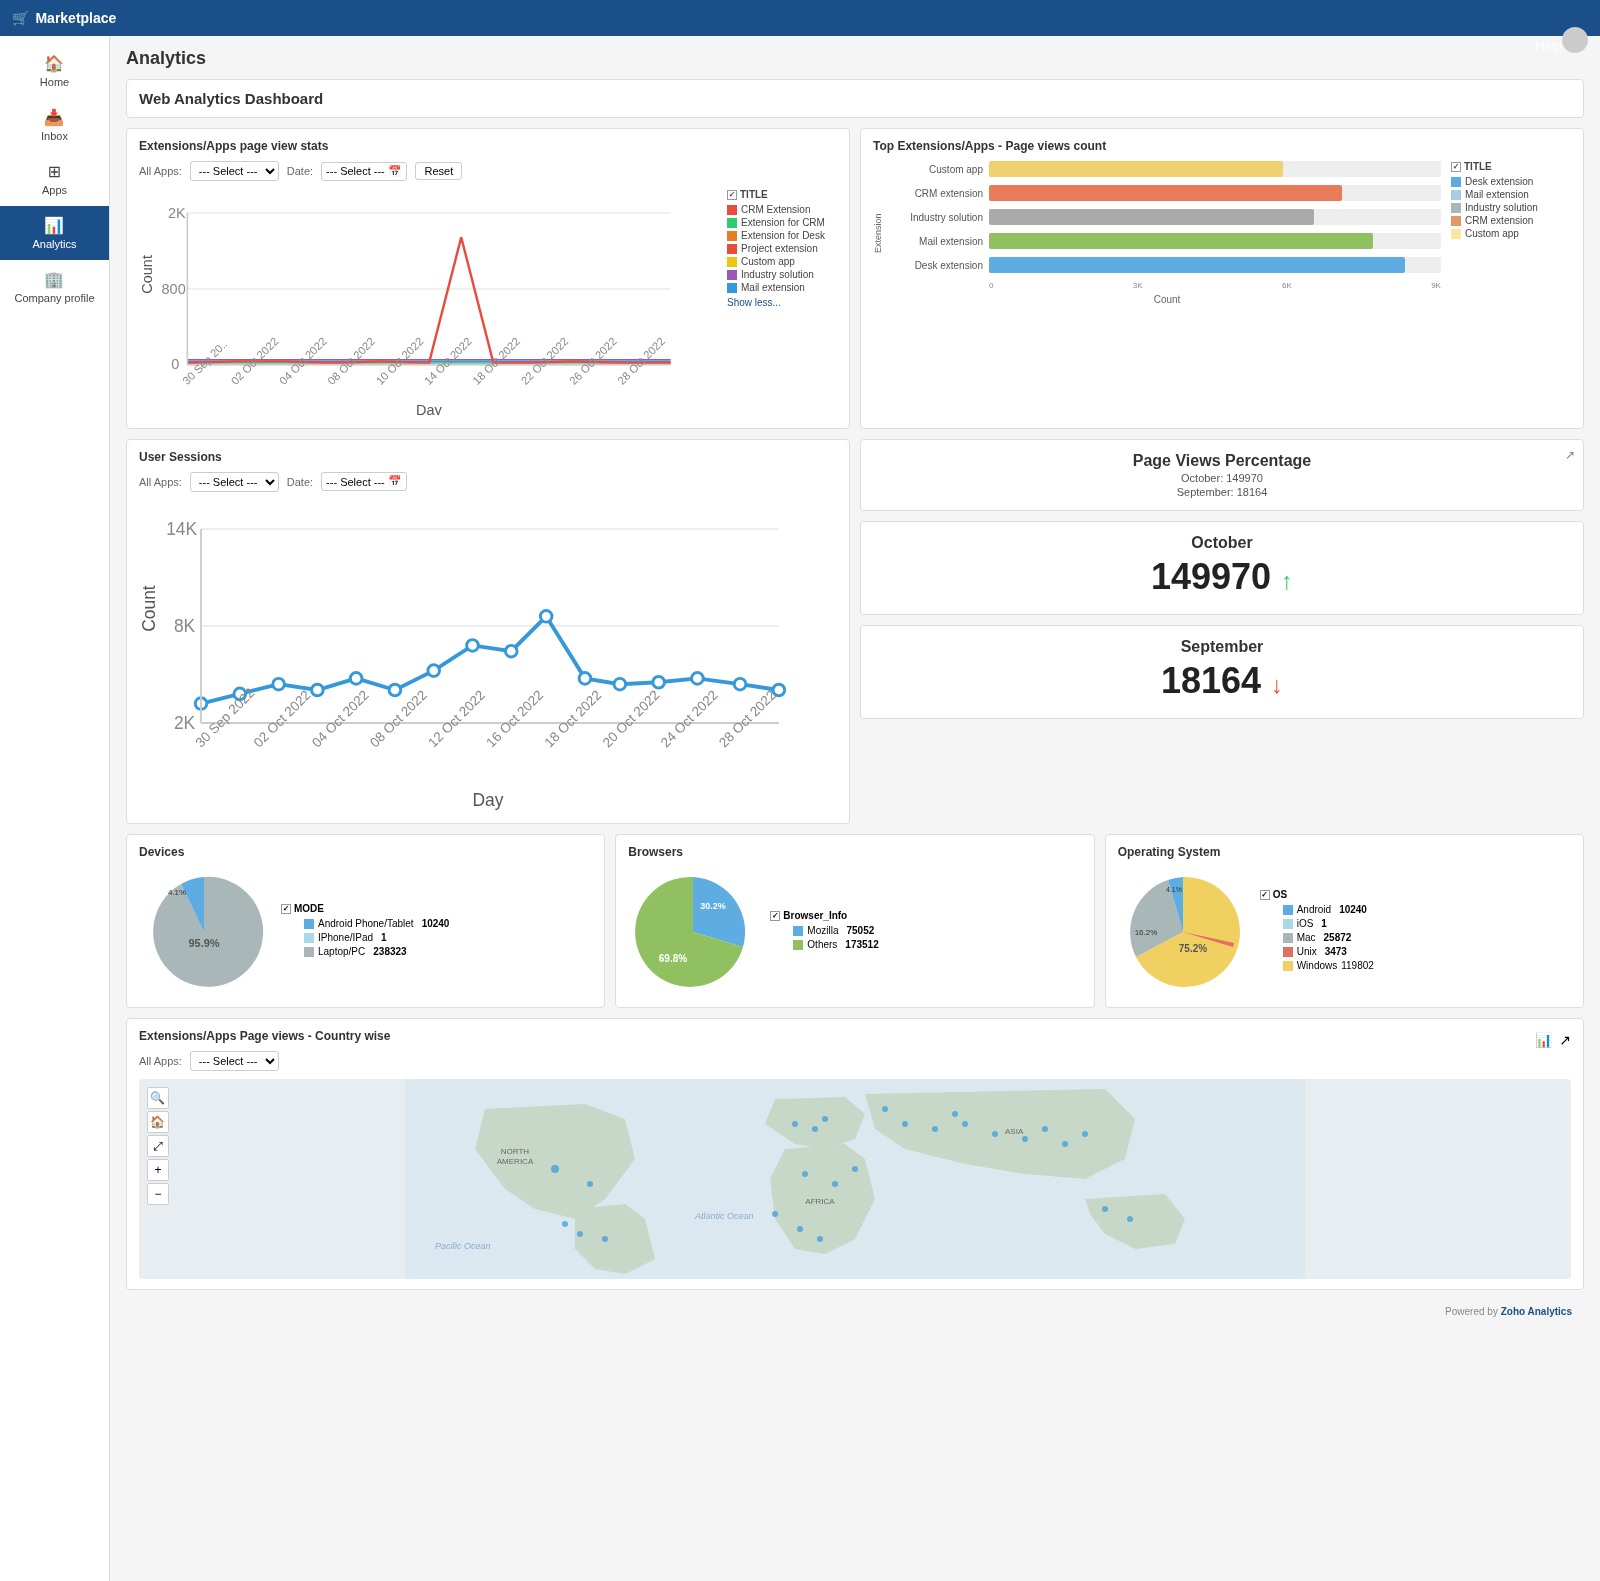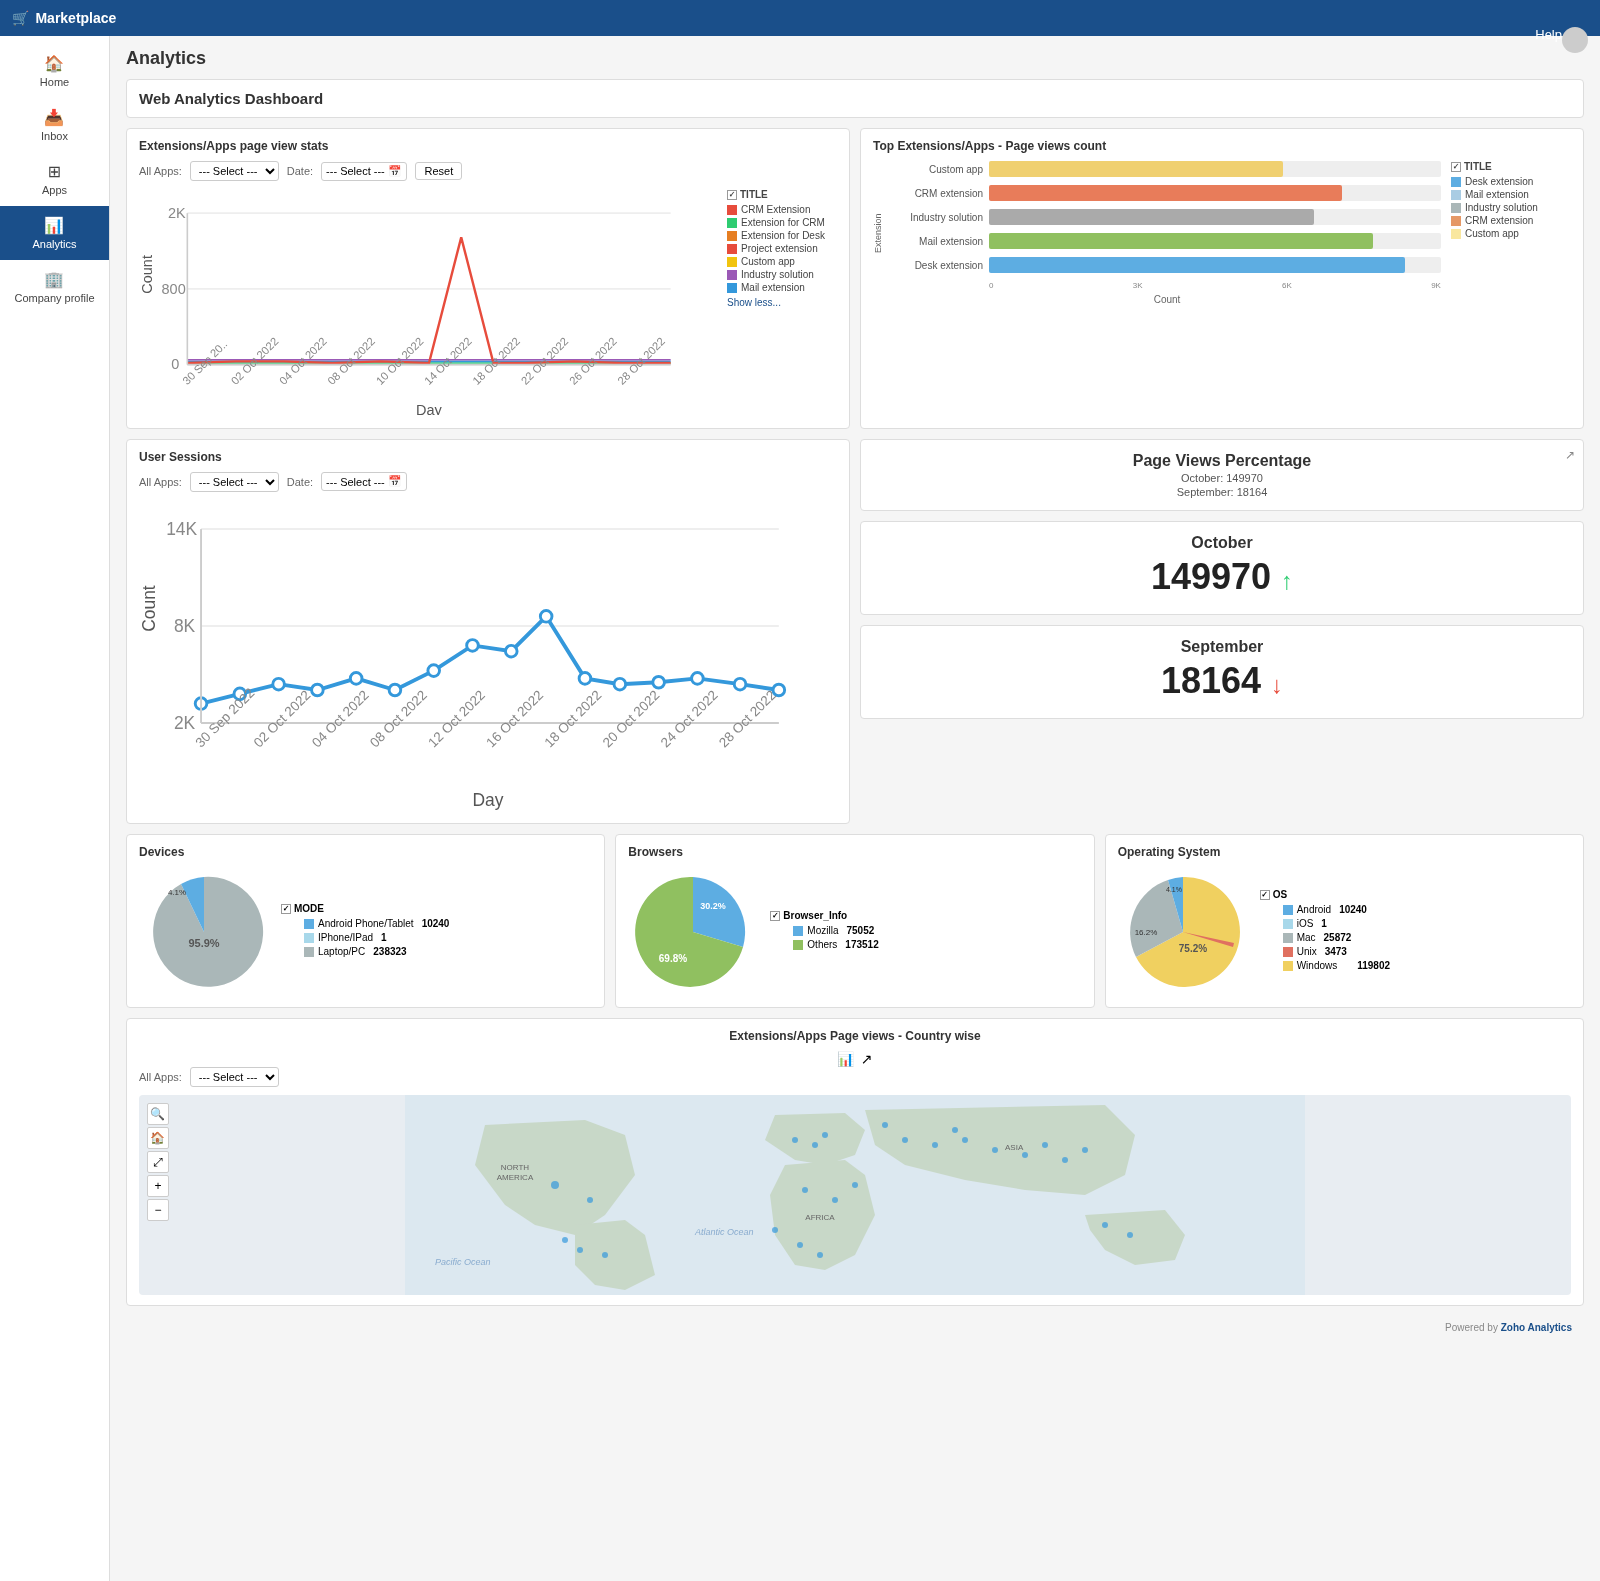--- a/index.html
+++ b/index.html
@@ -9,21 +9,21 @@
     .top-nav {
       background: #1a4f8a;
       color: white;
       height: 36px;
       display: flex;
       align-items: center;
       padding: 0 12px;
       justify-content: space-between;
     }
     .top-nav-brand { display: flex; align-items: center; gap: 6px; font-size: 14px; font-weight: bold; }
-    .top-nav-right { display: flex; align-items: flex-start; font-size: 13px; margin-top: 44px; }
+    .top-nav-right { display: flex; align-items: flex-end; font-size: 13px; margin-top: 44px; }
     .avatar { width: 26px; height: 26px; border-radius: 50%; background: #ccc; }
 
     
     .layout { display: flex; height: calc(100vh - 36px); min-height: 1000px; }
     .sidebar { width: 110px; background: white; border-right: 1px solid #ddd; padding-top: 8px; flex-shrink: 0; }
     .sidebar-item {
       display: flex; flex-direction: column; align-items: center; padding: 10px 4px;
       font-size: 11px; color: #444; cursor: pointer; gap: 3px;
     }
     .sidebar-item.active { background: #1a4f8a; color: white; }
@@ -528,29 +528,29 @@
               <span style="margin-left:4px;font-weight:bold;">25872</span>
             </div>
             <div class="pie-legend-item">
               <div class="pie-legend-color" style="background:#e07060;"></div>
               <span>Unix</span>
               <span style="margin-left:4px;font-weight:bold;">3473</span>
             </div>
             <div class="pie-legend-item">
               <div class="pie-legend-color" style="background:#f0d060;"></div>
               <span>Windows</span>
-              <span style="margin-left:16px;font-weight:bold;">119802</span>
+              <span style="margin-left:0;font-weight:normal;">119802</span>
             </div>
           </div>
         </div>
       </div>
     </div>
 
     <div class="map-section">
-      <div style="display:flex;justify-content:space-between;align-items:center;flex-direction:column;">
+      <div style="display:flex;justify-content:space-between;align-items:center;">
         <div class="panel-title">Extensions/Apps Page views - Country wise</div>
         <div style="display:flex;gap:6px;">
           <span style="cursor:pointer;font-size:14px;">📊</span>
           <span style="cursor:pointer;font-size:14px;">↗</span>
         </div>
       </div>
       <div class="filter-row">
         <span class="filter-label">All Apps:</span>
         <select class="filter-select">
           <option>--- Select ---</option>

